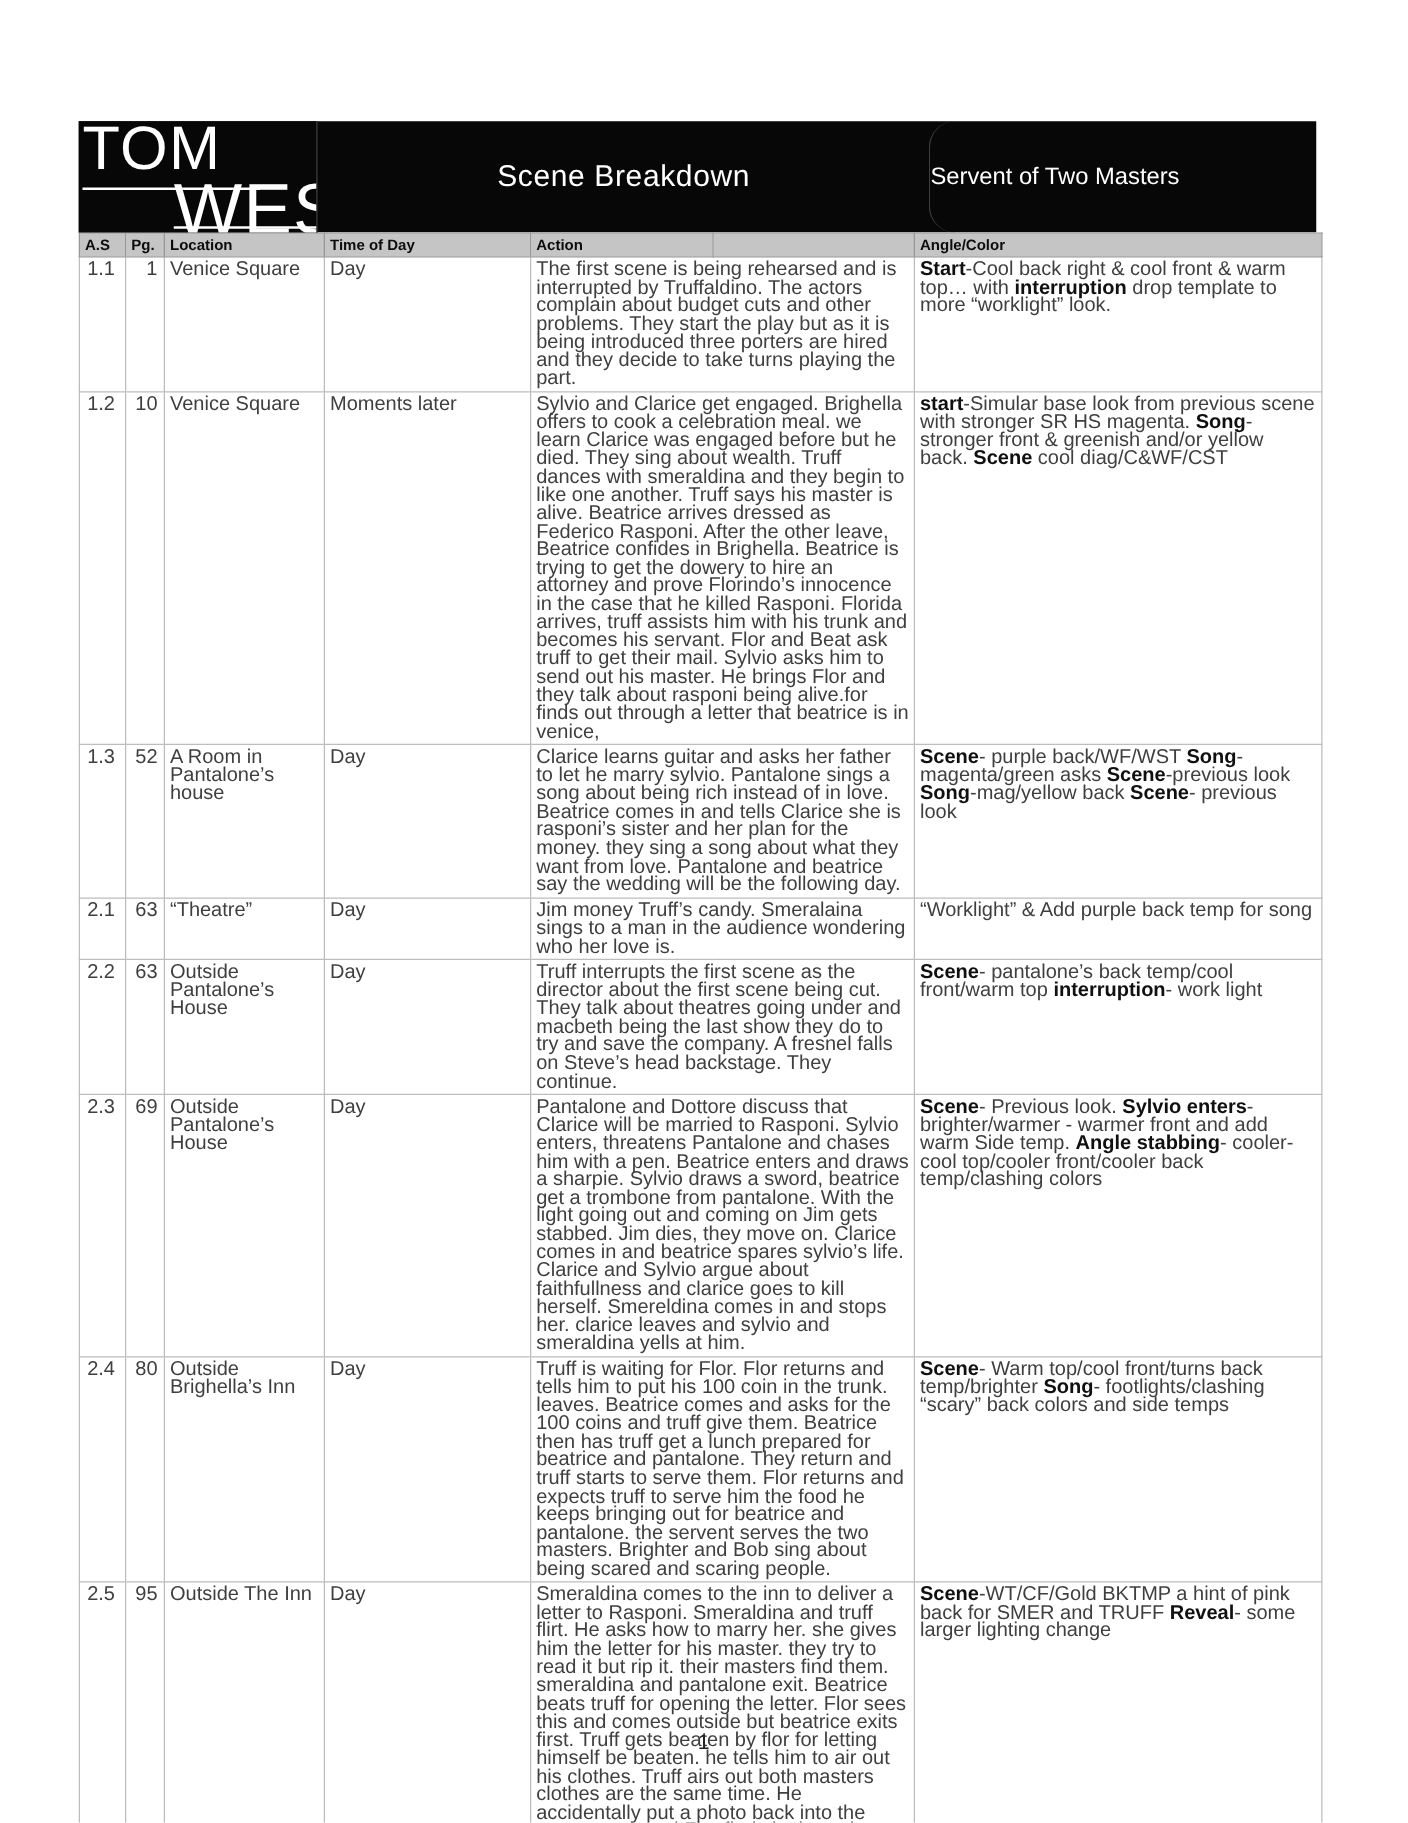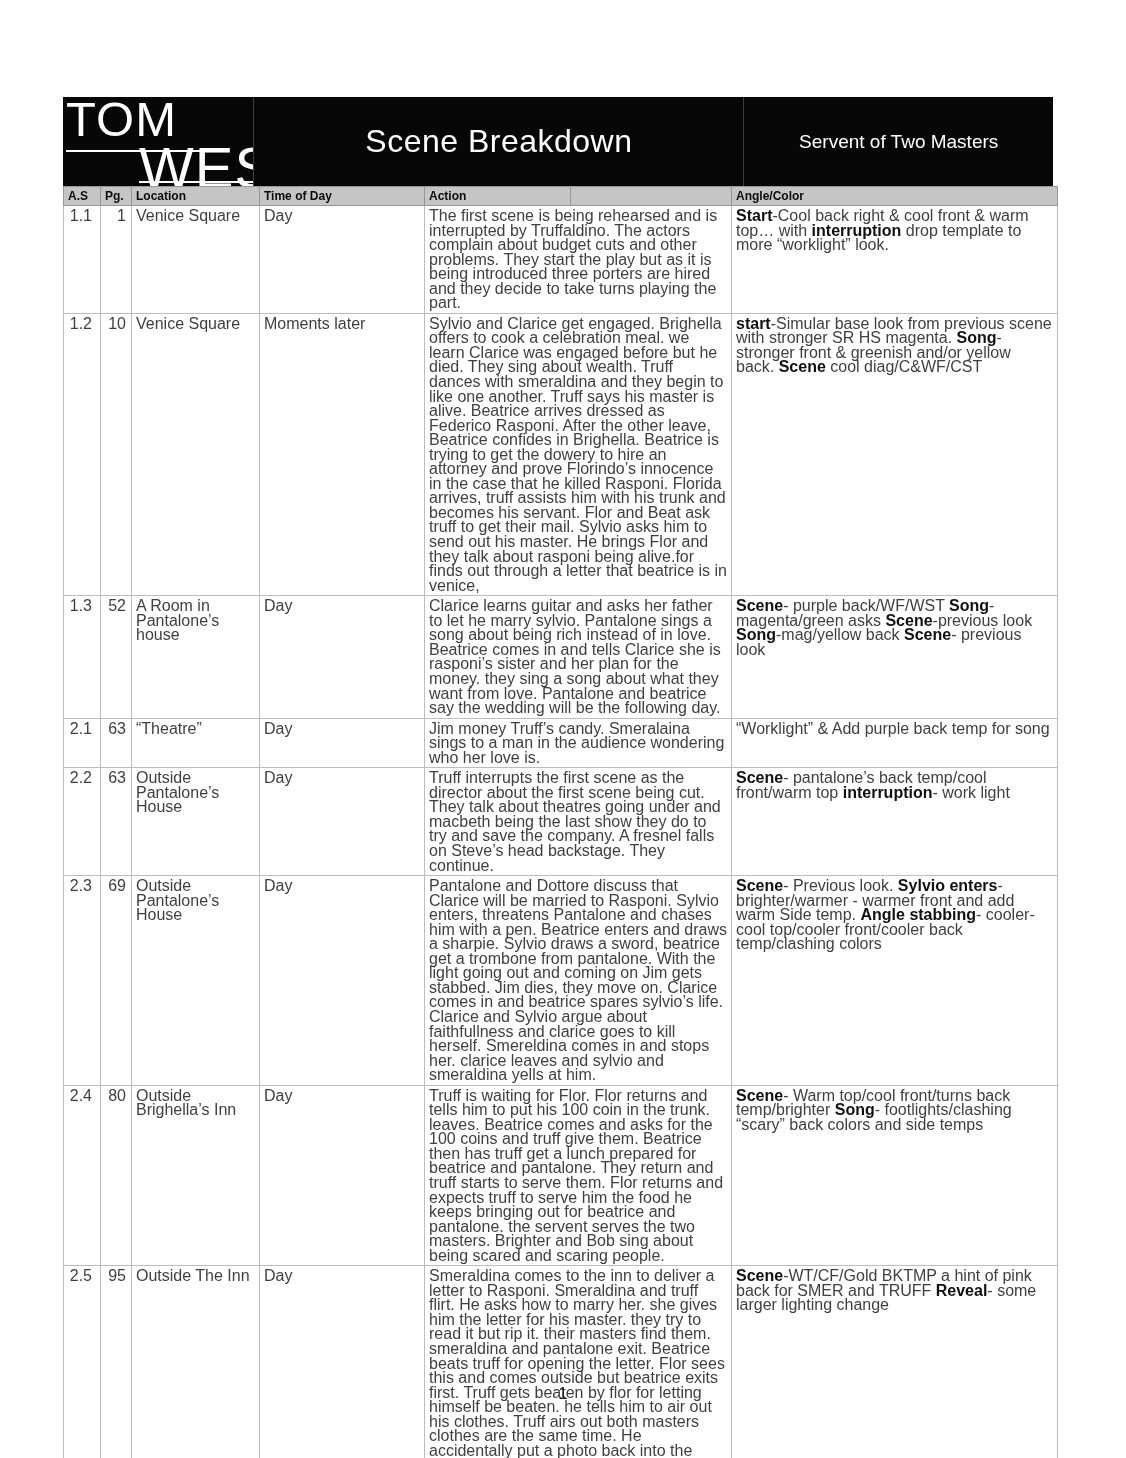--- a/index.html
+++ b/index.html
@@ -10,22 +10,22 @@
   }
   .sheet { position:absolute; left:63px; top:97px; width:994px; }
 
   
   .band { display:flex; height:89px; background:#070707; color:#fff; width:990px;gap:12px; }
   .logo { position:relative; width:196px; height:89px; background:#070707; border-right:1px solid #3e3e3e; overflow:hidden; }
   .logo .tom  { position:absolute; left:3px;  top:-4px; font-size:49px; line-height:52px; letter-spacing:1px; font-weight:normal; }
   .logo .l1   { position:absolute; left:3px;  top:53px; width:142px; height:2px; background:#ffffff; }
   .logo .west { position:absolute; left:76px; top:48px; font-size:58px; line-height:46px; letter-spacing:1px; font-weight:normal; }
   .logo .l2   { position:absolute; left:76px; top:84px; width:119px; height:2px; background:#ffffff; }
-  .band-mid   { width:476px; display:flex; align-items:center; justify-content:center; font-size:32px; letter-spacing:0.5px; }
-  .band-right { width:317px; display:flex; align-items:center; justify-content:center; font-size:19px; border-left:1px solid #3e3e3e; }
+  .band-mid   { width:476px; display:flex; align-items:center; justify-content:center; font-size:24px; letter-spacing:0.5px; }
+  .band-right { width:317px; display:flex; align-items:center; font-size:19px; border-left:1px solid #3e3e3e;border-radius:21px; }
 
   
   table.grid { border-collapse:collapse; table-layout:fixed; width:994px; background:#fff; }
   .grid th {
     background:#c5c5c5; color:#0c0c0c; font-size:12px; font-weight:bold;
     text-align:left; padding:2px 4px; border:1px solid #979797; height:19px;
     white-space:nowrap; overflow:hidden;
   }
   .grid td {
     border:1px solid #bdbdbd; vertical-align:top;

